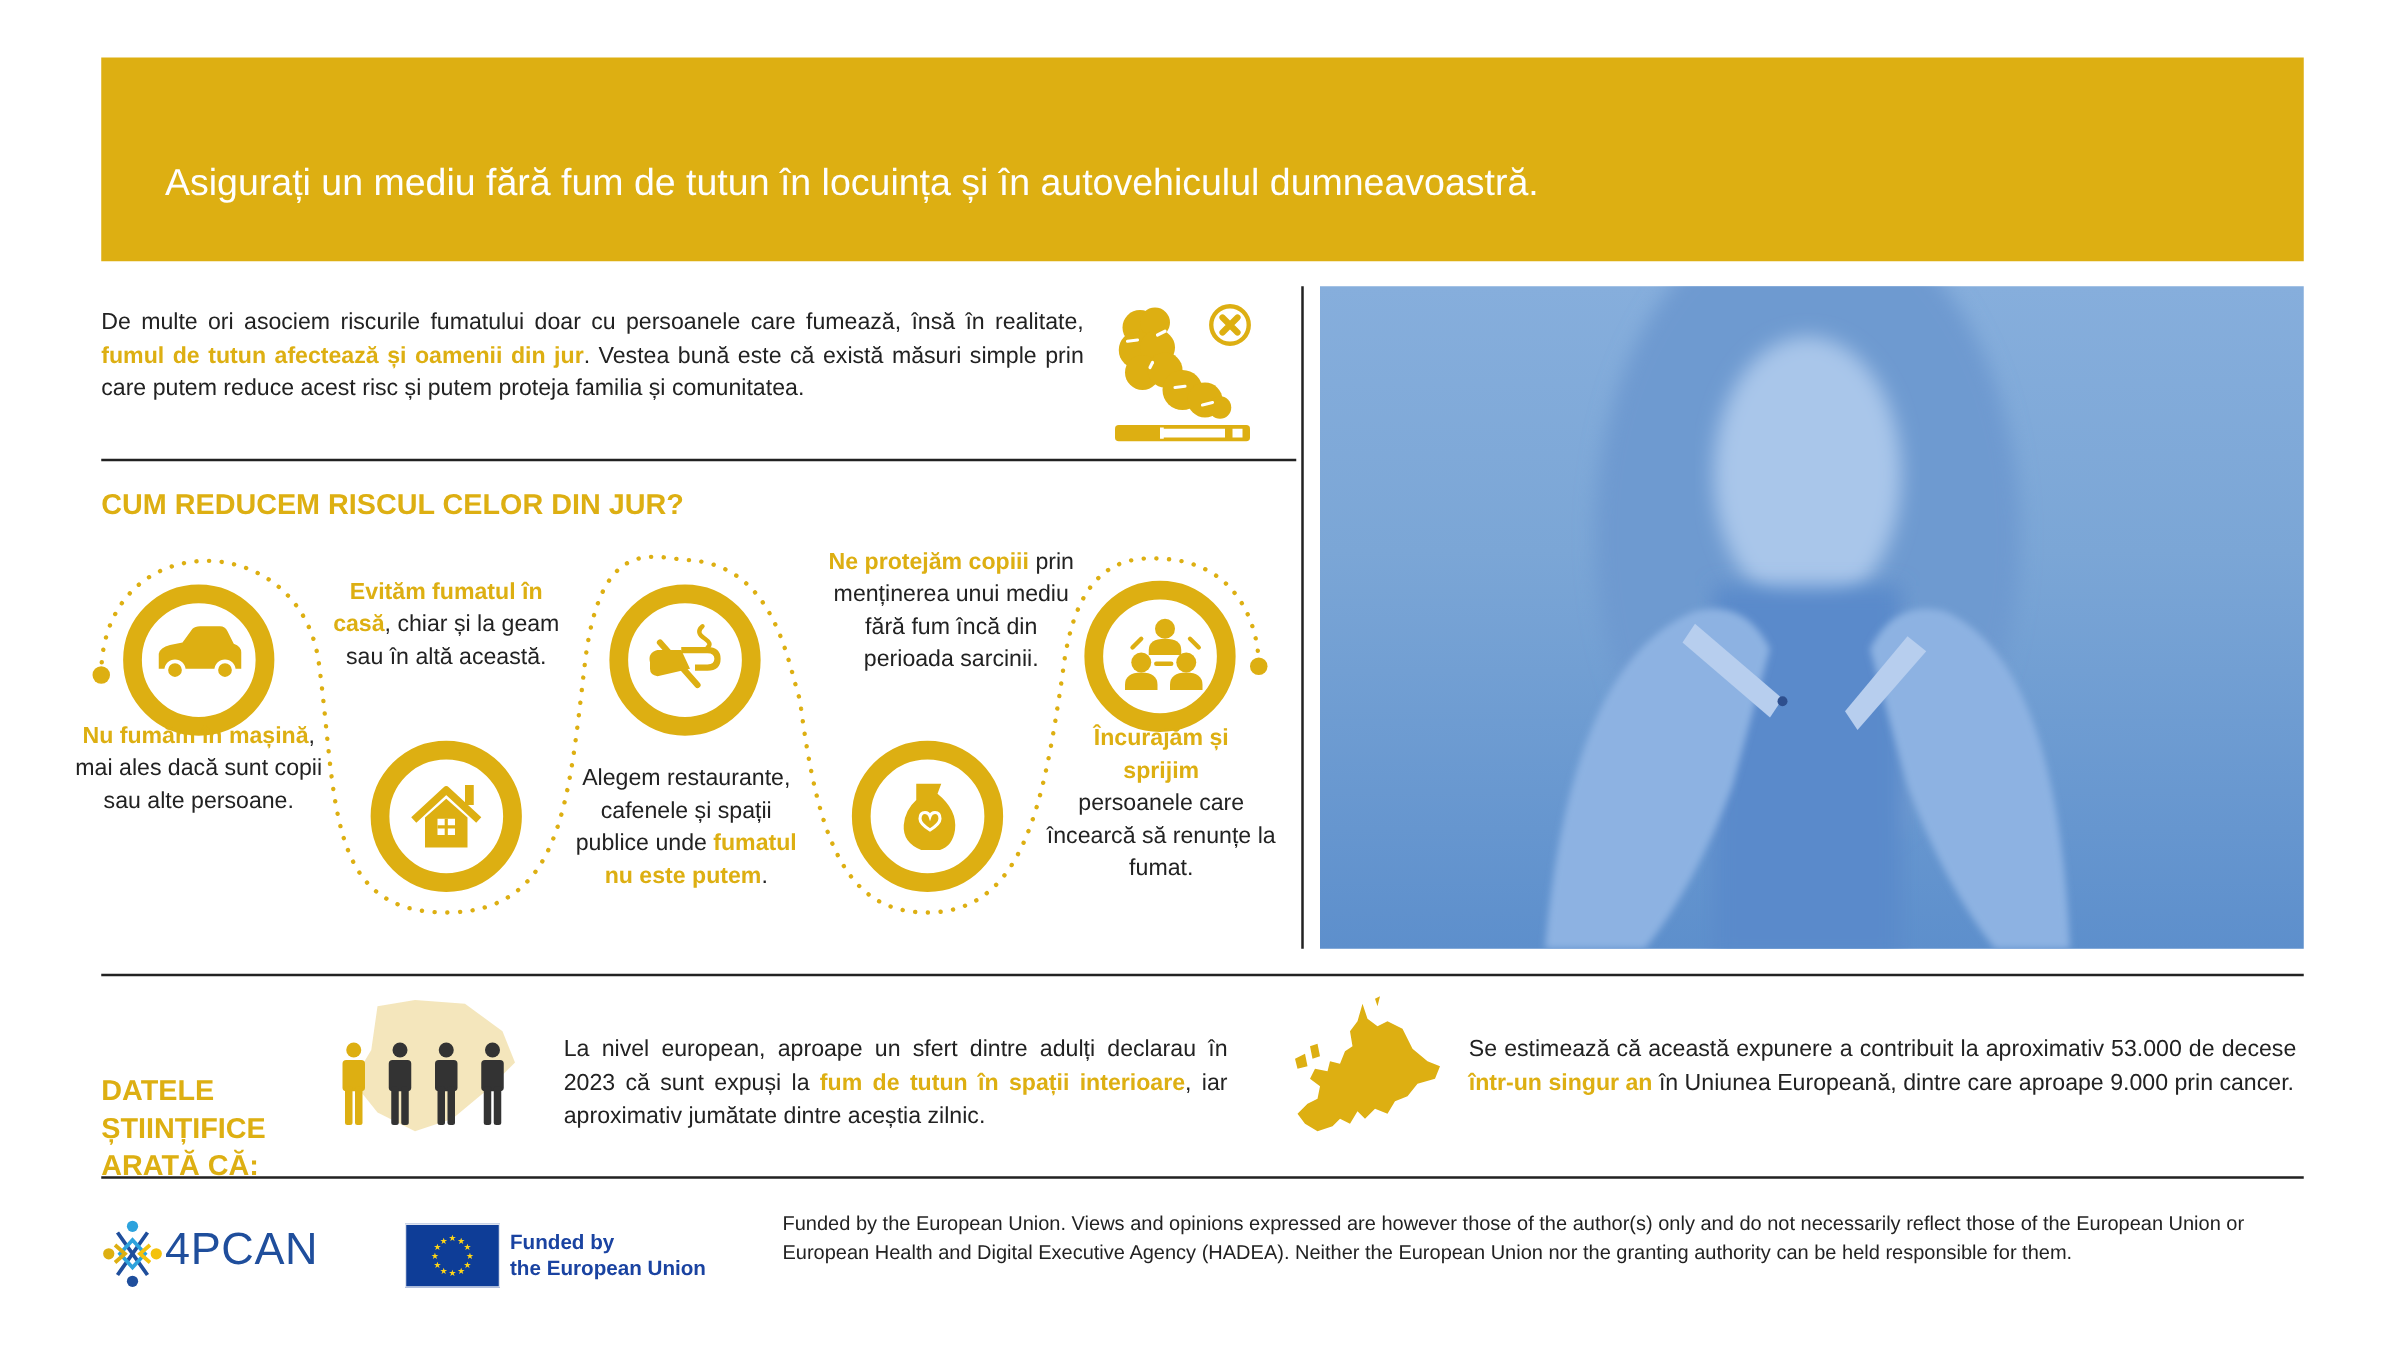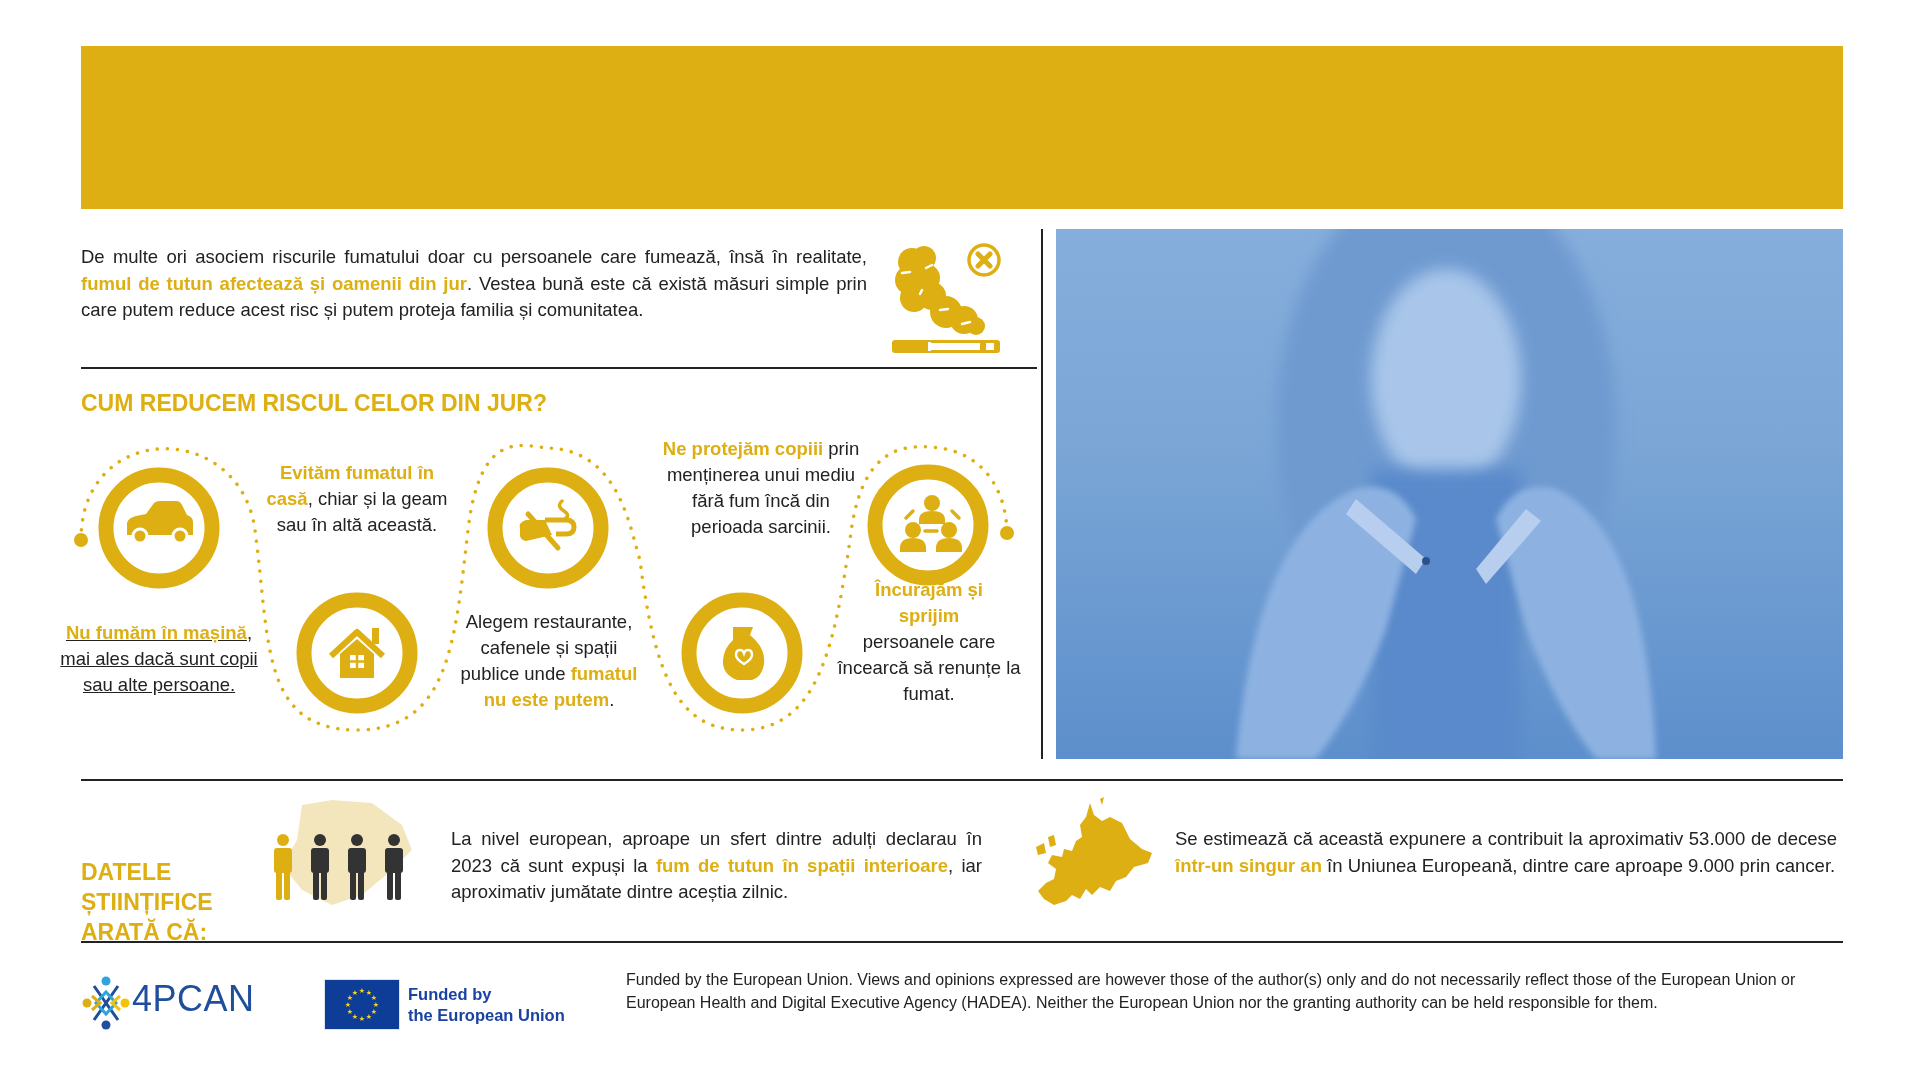--- a/index.html
+++ b/index.html
@@ -31,20 +31,21 @@
 
   .footer-text { left: 626px; top: 968px; width: 1216px; font-size: 16px; line-height: 23px; color: #222; }
   .eu-flag { left: 324px; top: 979px; width: 76px; height: 51px; background: #0E3D97; border: 1px solid #dfe4ef; }
   .eu-label { left: 408px; top: 984px; font-size: 16.5px; line-height: 21px; font-weight: bold; color: #1A43A1; }
   .pcan-text { left: 132px; top: 978px; font-size: 36px; color: #1F4E9C; letter-spacing: 0.5px; }
 </style>
 </head>
 <body>
 
 <div class="abs header">
+  <div class="header-sub">Asigurați un mediu fără fum de tutun în locuința și în autovehiculul dumneavoastră.</div>
 </div>
 
 <p class="abs intro"><span>De multe ori asociem riscurile fumatului doar cu persoanele care fumează, însă în realitate, </span><span class="hl">fumul de tutun afectează și oamenii din jur</span><span>. Vestea bună este că există măsuri simple prin care putem reduce acest risc și putem proteja familia și comunitatea.</span></p>
 
 <svg class="abs intro-icon" viewBox="0 0 116 116">
   <g fill="#DDAF12">
     <circle cx="22" cy="22" r="14"></circle>
     <circle cx="34" cy="18" r="12"></circle>
     <circle cx="20" cy="40" r="15"></circle>
     <circle cx="36" cy="38" r="14"></circle>
@@ -116,21 +117,21 @@
     <circle cx="932" cy="503" r="8" fill="#DDAF12"></circle>
     <path d="M919 520 Q919 511 932 511 Q945 511 945 520 L945 524 L919 524 Z" fill="#DDAF12"></path>
     <circle cx="913" cy="530" r="8" fill="#DDAF12"></circle>
     <path d="M900 548 Q900 538 913 538 Q926 538 926 548 L926 552 L900 552 Z" fill="#DDAF12"></path>
     <circle cx="949" cy="530" r="8" fill="#DDAF12"></circle>
     <path d="M936 548 Q936 538 949 538 Q962 538 962 548 L962 552 L936 552 Z" fill="#DDAF12"></path>
     <path d="M906 518 L913 511 M952 511 L959 518 M925 531 L937 531" stroke="#DDAF12" stroke-width="3.5" stroke-linecap="round"></path>
   </g>
 </svg>
 
-<div class="step-text" style="left:59px; top:620px;text-decoration:underline;"><span class="hl">Nu fumăm în mașină</span><span>, mai ales dacă sunt copii sau alte persoane.</span></div>
+<div class="step-text" style="left:59px; top:575px;"><span class="hl">Nu fumăm în mașină</span><span>, mai ales dacă sunt copii sau alte persoane.</span></div>
 <div class="step-text" style="left:257px; top:460px;"><span class="hl">Evităm fumatul în casă</span><span>, chiar și la geam sau în altă această.</span></div>
 <div class="step-text" style="left:449px; top:609px;"><span>Alegem restaurante, cafenele și spații publice unde </span><span class="hl">fumatul nu este putem</span><span>.</span></div>
 <div class="step-text" style="left:642px; top:436px;margin-left:19px;"><span class="hl">Ne protejăm copiii</span><span> prin menținerea unui mediu fără fum încă din perioada sarcinii.</span></div>
 <div class="step-text" style="left:829px; top:577px; width:200px;"><span class="hl" style="display:inline-block; width:110px;">Încurajăm și sprijim</span><span> persoanele care încearcă să renunțe la fumat.</span></div>
 
 <div class="abs photo">
   <svg width="787" height="530" viewBox="0 0 787 530">
     <defs>
       <filter id="blur8">
           <feGaussianBlur stdDeviation="8"></feGaussianBlur>

